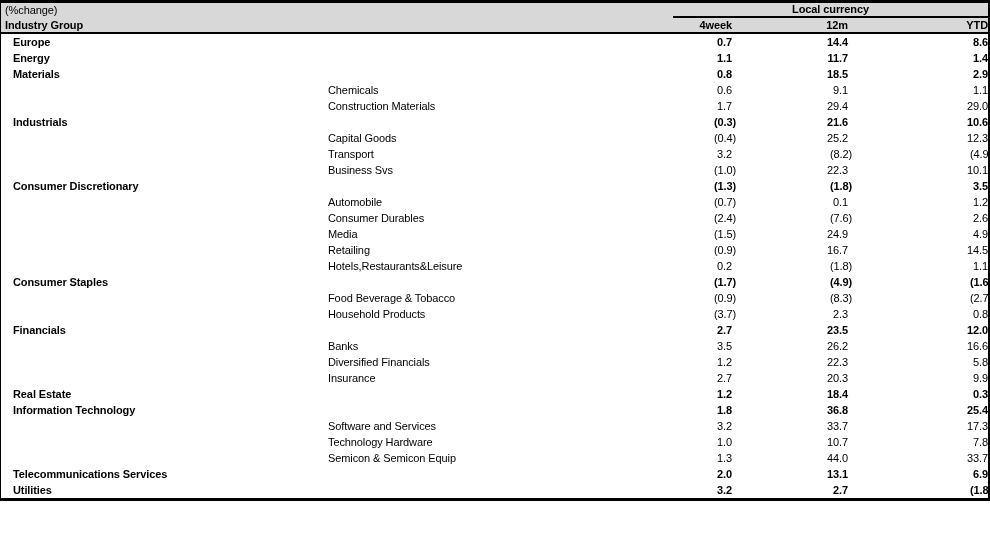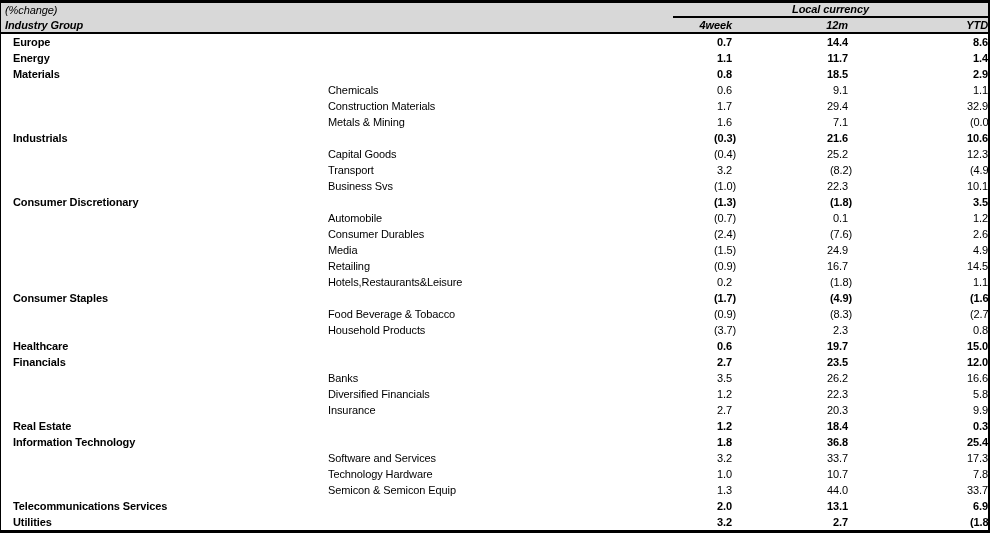--- a/index.html
+++ b/index.html
@@ -32,21 +32,20 @@
   td {
     box-sizing: border-box;
     padding: 0;
     margin: 0;
     vertical-align: middle;
     white-space: nowrap;
     overflow: visible;
   }
   thead td {
     background: var(--header-bg, #d8d8d8);
-    font-style: italic;
   }
   thead tr.hrow1 td { height: 13px; line-height: 13px; }
   thead tr.hrow2 td {
     height: 16px;
     line-height: 13px;
     border-bottom: 2px solid var(--border, #000000);
     font-weight: bold;
   }
   td.pct {
     padding-left: 4px;
@@ -123,28 +122,21 @@
           <td class="slabel">Chemicals</td>
           <td class="num c0"><span>0.6</span></td>
           <td class="num c1"><span>9.1</span></td>
           <td class="num c2"><span>1.1</span></td>
         </tr>
         <tr class="sub">
           <td class="glabel"></td>
           <td class="slabel">Construction Materials</td>
           <td class="num c0"><span>1.7</span></td>
           <td class="num c1"><span>29.4</span></td>
-          <td class="num c2"><span>32.9</span></td>
-        </tr>
-        <tr class="sub">
-          <td class="glabel"></td>
-          <td class="slabel">Metals &amp; Mining</td>
-          <td class="num c0"><span>1.6</span></td>
-          <td class="num c1"><span>7.1</span></td>
-          <td class="num c2"><span class="hang">(0.0)</span></td>
+          <td class="num c2"><span>29.0</span></td>
         </tr>
         <tr class="group">
           <td class="glabel">Industrials</td>
           <td class="slabel"></td>
           <td class="num c0"><span class="hang">(0.3)</span></td>
           <td class="num c1"><span>21.6</span></td>
           <td class="num c2"><span>10.6</span></td>
         </tr>
         <tr class="sub">
           <td class="glabel"></td>
@@ -222,27 +214,20 @@
           <td class="num c0"><span class="hang">(0.9)</span></td>
           <td class="num c1"><span class="hang">(8.3)</span></td>
           <td class="num c2"><span class="hang">(2.7)</span></td>
         </tr>
         <tr class="sub">
           <td class="glabel"></td>
           <td class="slabel">Household Products</td>
           <td class="num c0"><span class="hang">(3.7)</span></td>
           <td class="num c1"><span>2.3</span></td>
           <td class="num c2"><span>0.8</span></td>
-        </tr>
-        <tr class="group">
-          <td class="glabel">Healthcare</td>
-          <td class="slabel"></td>
-          <td class="num c0"><span>0.6</span></td>
-          <td class="num c1"><span>19.7</span></td>
-          <td class="num c2"><span>15.0</span></td>
         </tr>
         <tr class="group">
           <td class="glabel">Financials</td>
           <td class="slabel"></td>
           <td class="num c0"><span>2.7</span></td>
           <td class="num c1"><span>23.5</span></td>
           <td class="num c2"><span>12.0</span></td>
         </tr>
         <tr class="sub">
           <td class="glabel"></td>

